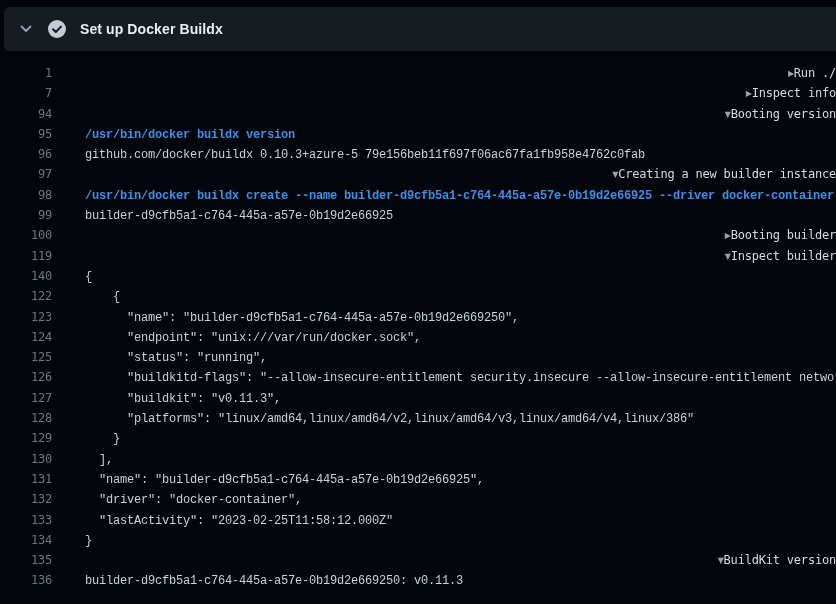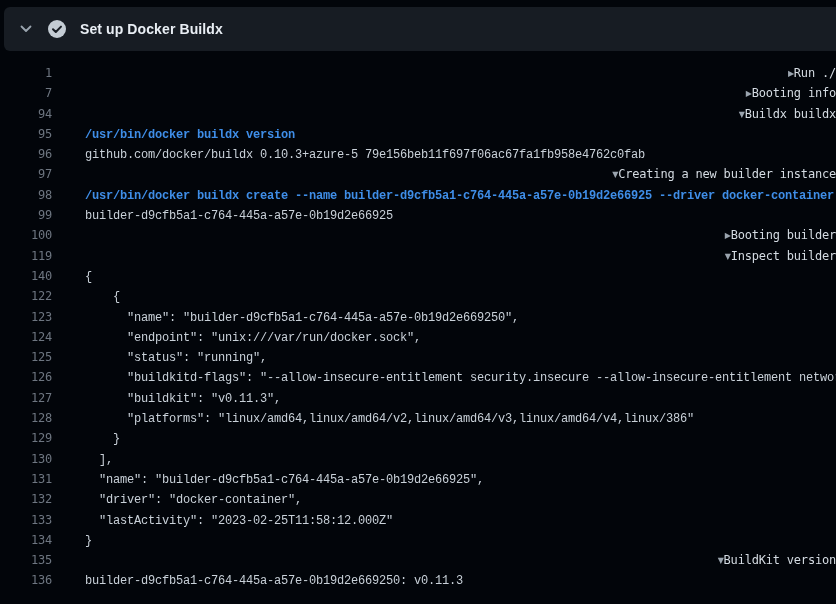--- a/index.html
+++ b/index.html
@@ -87,26 +87,26 @@
 </div>
 
 <div class="log">
   <div class="row group-collapsed">
     <span class="num">1</span>
     <span class="cell"><span class="arrow">▶</span><span class="txt">Run ./</span></span>
   </div>
 
   <div class="row group-collapsed">
     <span class="num">7</span>
-    <span class="cell"><span class="arrow">▶</span><span class="txt">Booting info</span></span>
+    <span class="cell"><span class="arrow">▶</span><span class="txt">Inspect info</span></span>
   </div>
 
   <div class="row group-expanded">
     <span class="num">94</span>
-    <span class="cell"><span class="arrow">▼</span><span class="txt">Buildx buildx</span></span>
+    <span class="cell"><span class="arrow">▼</span><span class="txt">Booting version</span></span>
   </div>
 
   <div class="row command">
     <span class="num">95</span>
     <span class="cell"><span class="txt">/usr/bin/docker buildx version</span></span>
   </div>
 
   <div class="row output">
     <span class="num">96</span>
     <span class="cell"><span class="txt">github.com/docker/buildx 0.10.3+azure-5 79e156beb11f697f06ac67fa1fb958e4762c0fab</span></span>

